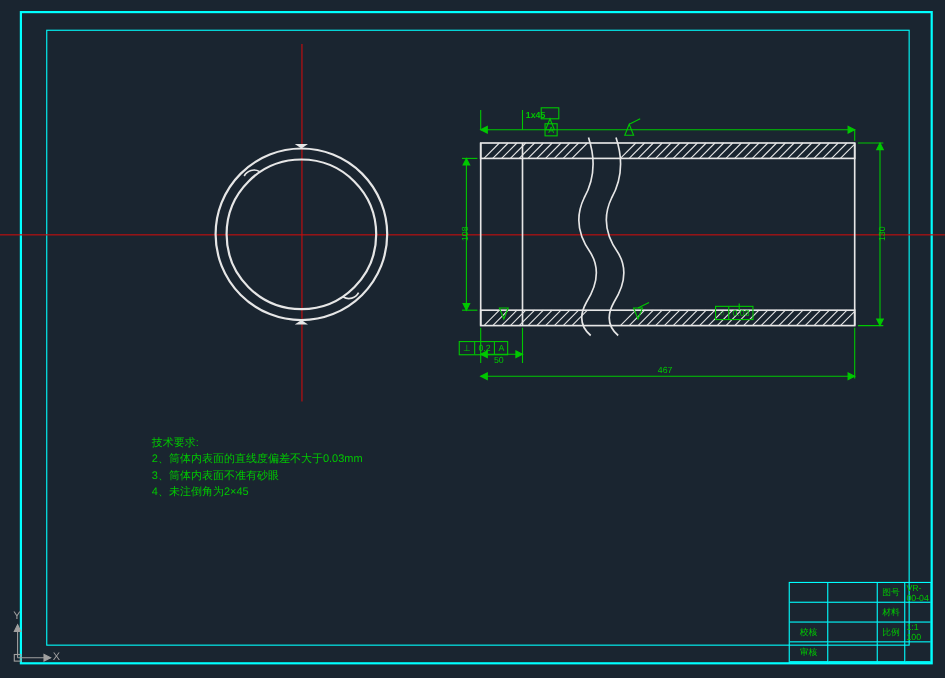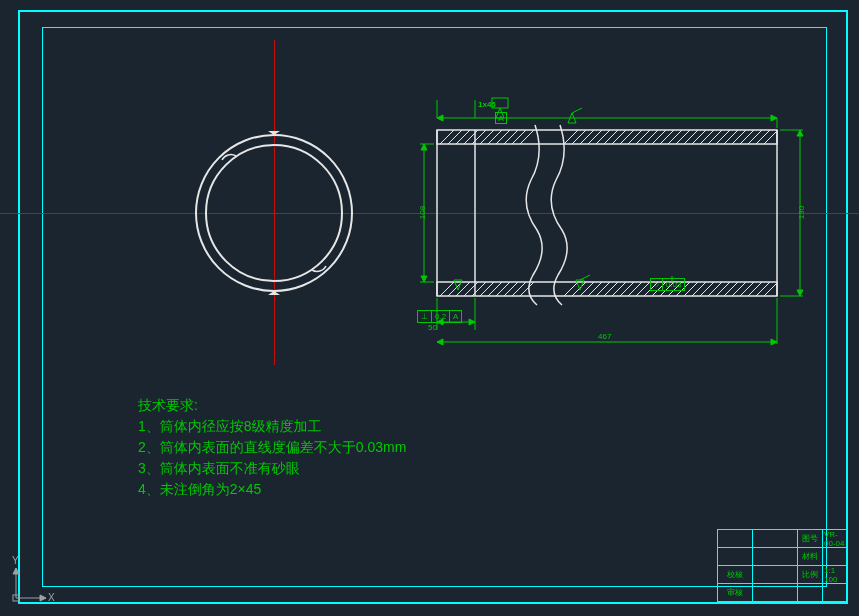--- a/index.html
+++ b/index.html
@@ -37,21 +37,21 @@
   }
   .centerline-h, .centerline-v {
     position: absolute;
     background: #c80d0d;
   }
   .notes {
     position: absolute;
     left: 138px;
     top: 395px;
     color: #00c800;
-    font-size: 14px;
+    font-size: 10px;
     line-height: 1.5;
   }
   .notes div { white-space: nowrap; }
   .title-block {
     position: absolute;
     right: 12px;
     bottom: 13px;
     width: 130px;
     height: 74px;
     border: 1px solid #00ffff;
@@ -271,42 +271,41 @@
   <g stroke="#a0a0a0" stroke-width="1" fill="none">
     <line x1="16" y1="598" x2="46" y2="598"></line>
     <line x1="16" y1="598" x2="16" y2="568"></line>
     <path d="M 46 598 l -6 -3 l 0 6 z" fill="#a0a0a0"></path>
     <path d="M 16 568 l -3 6 l 6 0 z" fill="#a0a0a0"></path>
     <rect x="13" y="595" width="6" height="6"></rect>
   </g>
 </svg>
 
 <div class="dim-label" style="left:478px;top:100px;font-weight:bold;">1x45</div>
-<div class="dim-label" style="left:428px;top:323px;">50</div>
+<div class="dim-label" style="left:449px;top:323px;">50</div>
 <div class="dim-label" style="left:598px;top:332px;">467</div>
 <div class="dim-label" style="left:795px;top:208px;transform:rotate(-90deg);">130</div>
 <div class="dim-label" style="left:416px;top:208px;transform:rotate(-90deg);">108</div>
 
 <div class="tol-box" style="left:417px;top:310px;">
   <span>⊥</span>
   <span>0.2</span>
   <span>A</span>
 </div>
 <div class="tol-box" style="left:650px;top:278px;">
   <span>○</span>
   <span>0.03</span>
 </div>
 <div class="datum-box" style="left:495px;top:112px;">A</div>
 
 <div class="dim-label" style="left:12px;top:555px;color:#a0a0a0;font-size:10px;">Y</div>
 <div class="dim-label" style="left:48px;top:592px;color:#a0a0a0;font-size:10px;">X</div>
 
 <div class="notes">
   <div>技术要求:</div>
-  <div>1、筒体内径应按8级精度加工</div>
   <div>2、筒体内表面的直线度偏差不大于0.03mm</div>
   <div>3、筒体内表面不准有砂眼</div>
   <div>4、未注倒角为2×45</div>
 </div>
 
 <div class="title-block">
   <div></div>
   <div></div>
   <div>图号</div>
   <div>VR-00-04</div>

